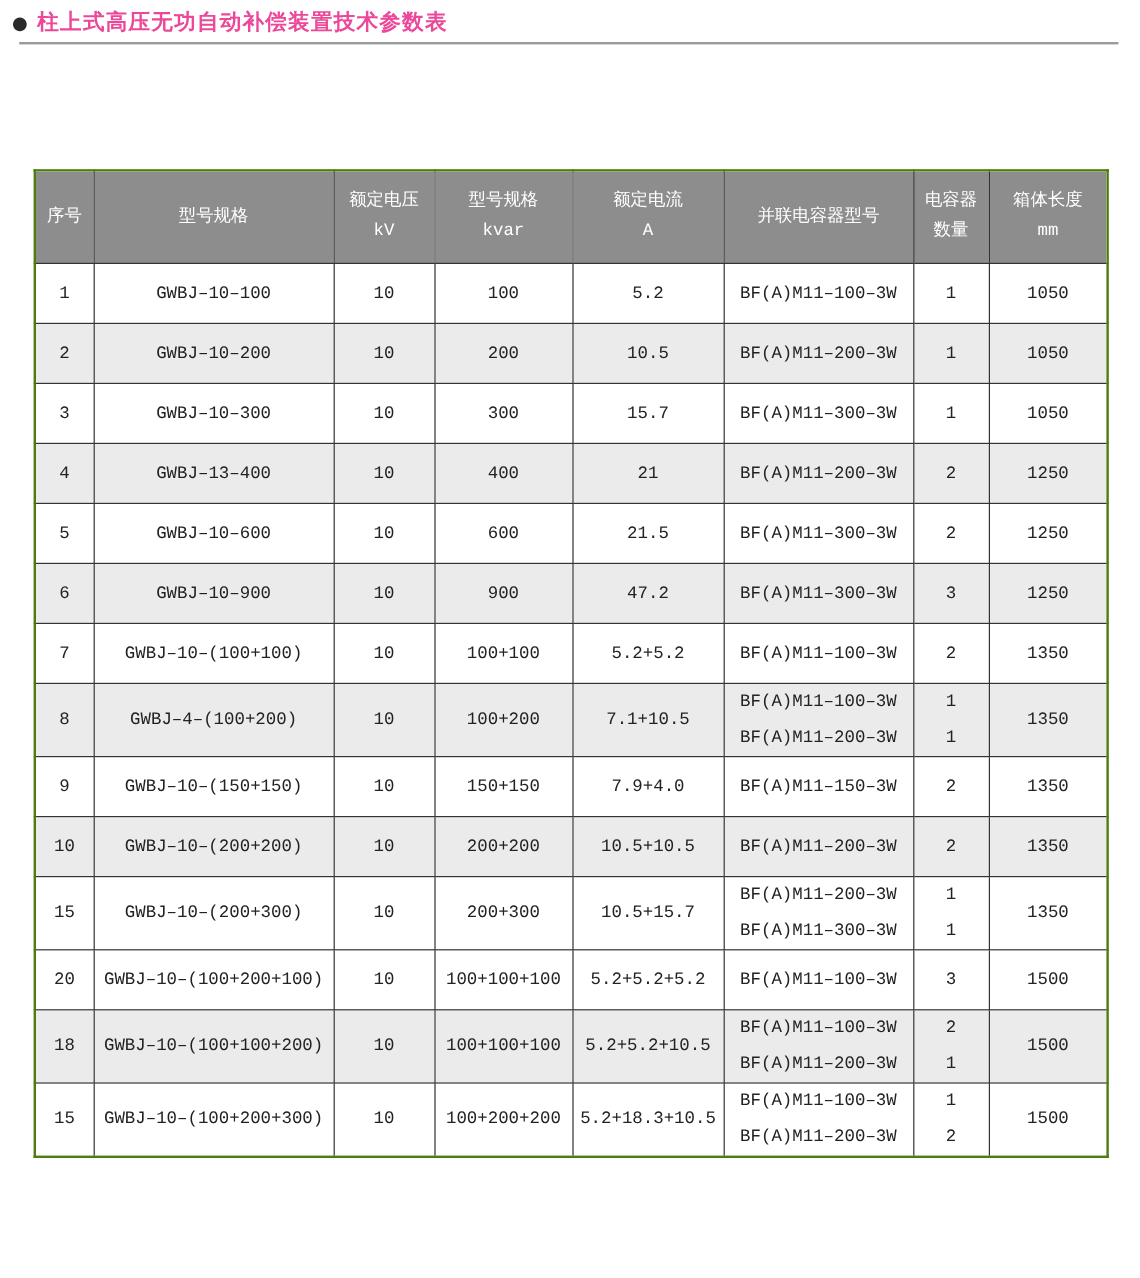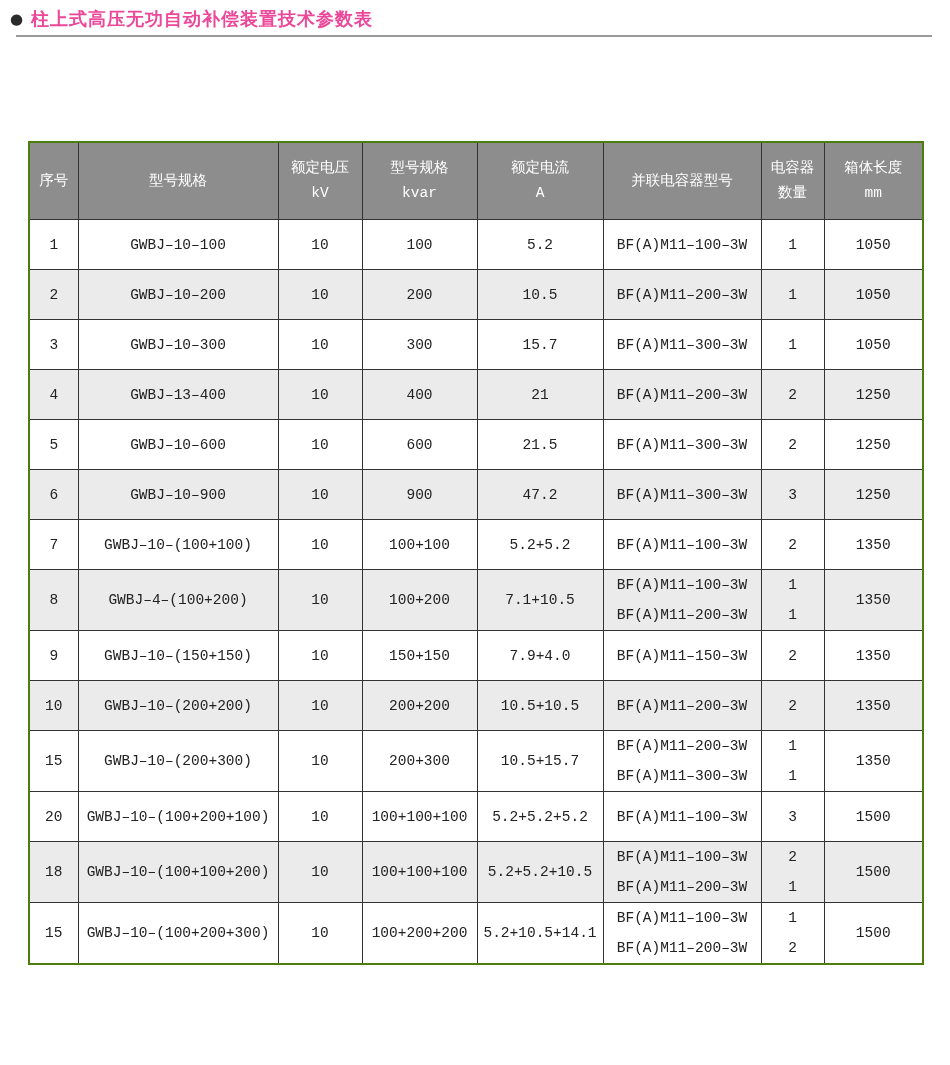--- a/index.html
+++ b/index.html
@@ -322,21 +322,21 @@
             <div class="cell-line">2</div>
             <div class="cell-line">1</div>
           </td>
           <td>1500</td>
         </tr>
         <tr>
           <td>15</td>
           <td class="c-model">GWBJ–10–(100+200+300)</td>
           <td>10</td>
           <td>100+200+200</td>
-          <td>5.2+10.5+14.1</td>
+          <td>5.2+18.3+10.5</td>
           <td class="dual">
             <div class="cell-line">BF(A)M11–100–3W</div>
             <div class="cell-line">BF(A)M11–200–3W</div>
           </td>
           <td class="dual">
             <div class="cell-line">1</div>
             <div class="cell-line">2</div>
           </td>
           <td>1500</td>
         </tr>

